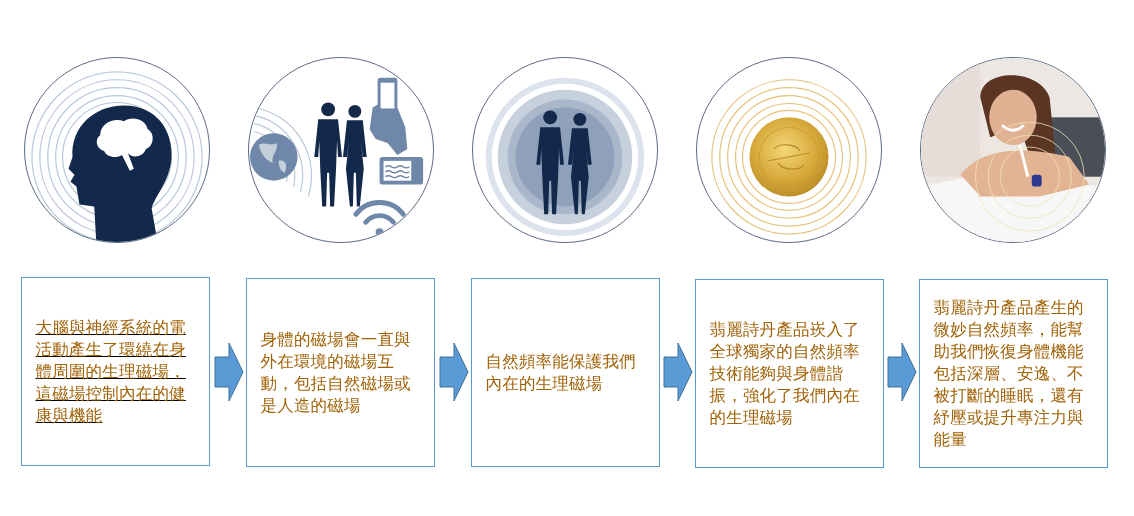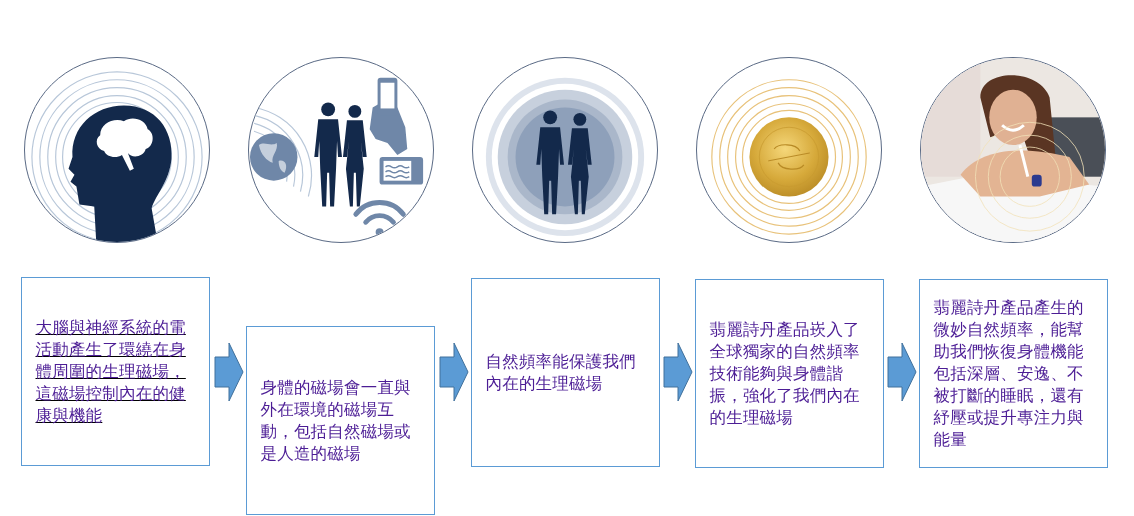--- a/index.html
+++ b/index.html
@@ -1,20 +1,20 @@
 <!DOCTYPE html>
 <html><head>
 <meta charset="utf-8">
 <style>
   html, body { margin:0; padding:0; background:#ffffff; }
   body { width:1134px; height:516px; position:relative; overflow:hidden; font-family:"DejaVu Sans", sans-serif; }
   .circle { position:absolute; width:186px; height:186px; border-radius:50%; border:1.2px solid #5a6a85; box-sizing:border-box; overflow:hidden; background:#fff; }
   .circle svg { position:absolute; left:0; top:0; width:100%; height:100%; }
   .box { position:absolute; width:189px; height:189px; border:1.5px solid #5b9bd5; box-sizing:border-box; display:flex; align-items:center; justify-content:center; background:#fff; }
-  .box-text { font-size:16.5px; line-height:22px; color:#4c1d95; width:160px; text-align:left; letter-spacing:0.2px; word-break:break-all; }
+  .box-text { font-size:16.5px; line-height:22px; color:#a16207; width:160px; text-align:left; letter-spacing:0.2px; word-break:break-all; }
   .arrow { position:absolute; width:30px; height:60px; }
   .arrow svg { width:100%; height:100%; }
 </style>
 </head>
 <body>
 
 <div class="circle" style="left:24px; top:57px;">
   <svg viewBox="0 0 186 186">
     <g fill="none" stroke="#b8c7d9" stroke-width="1.2">
       <circle cx="93" cy="100" r="86"></circle>
@@ -123,21 +123,21 @@
       <circle cx="110" cy="120" r="30"></circle>
       <circle cx="110" cy="120" r="42"></circle>
       <circle cx="110" cy="120" r="55"></circle>
     </g>
   </svg>
 </div>
 
 <div class="box" style="left:21px; top:277px;text-decoration:underline;">
   <div class="box-text">大腦與神經系統的電活動產生了環繞在身體周圍的生理磁場，這磁場控制內在的健康與機能</div>
 </div>
-<div class="box" style="left:246px; top:278px;margin-top:48px;">
+<div class="box" style="left:246px; top:278px;">
   <div class="box-text">身體的磁場會一直與外在環境的磁場互動，包括自然磁場或是人造的磁場</div>
 </div>
 <div class="box" style="left:471px; top:278px;">
   <div class="box-text">自然頻率能保護我們內在的生理磁場</div>
 </div>
 <div class="box" style="left:695px; top:279px;">
   <div class="box-text">翡麗詩丹產品崁入了全球獨家的自然頻率技術能夠與身體諧振，強化了我們內在的生理磁場</div>
 </div>
 <div class="box" style="left:919px; top:279px;">
   <div class="box-text">翡麗詩丹產品產生的微妙自然頻率，能幫助我們恢復身體機能包括深層、安逸、不被打斷的睡眠，還有紓壓或提升專注力與能量</div>

